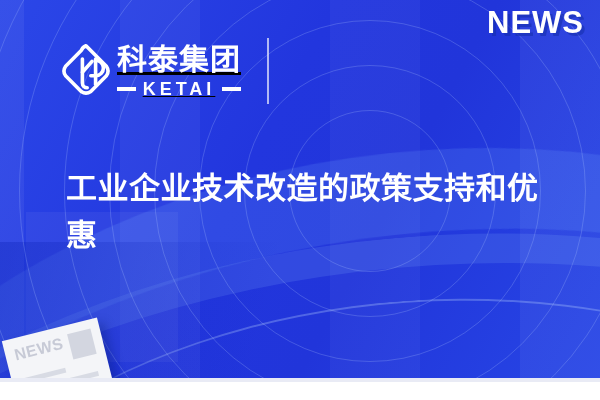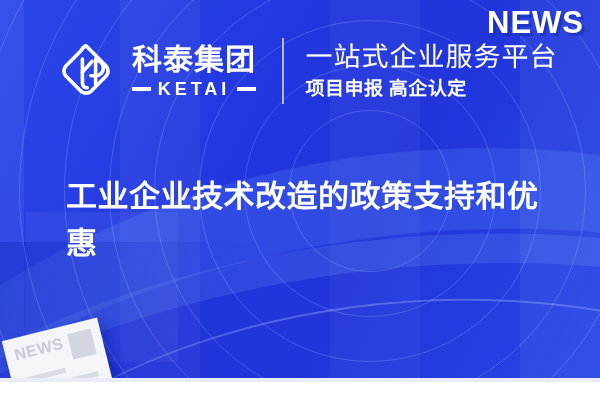--- a/index.html
+++ b/index.html
@@ -160,24 +160,25 @@
     align-items: center;
   }
 
   .logo-mark {
     width: 60px;
     height: 60px;
     flex: 0 0 60px;
   }
 
   .logo-words {
-    margin-left: 16px;
+    margin-left: 1px;
     display: flex;
     flex-direction: column;
     align-items: center;
+    text-decoration: underline;
   }
   .logo-cn {
     color: #ffffff;
     font-size: 30px;
     font-weight: 700;
     letter-spacing: 1px;
     line-height: 1;
     font-family: "Liberation Sans", "DejaVu Sans", sans-serif;
   }
   .logo-en-row {
@@ -230,21 +231,21 @@
     letter-spacing: 0.5px;
     margin-top: 5px;
     line-height: 1.15;
     font-family: "Liberation Serif", "DejaVu Serif", serif;
   }
 
   
   .title {
     position: absolute;
     left: 66px;
-    top: 152px;
+    top: 144px;
     width: 500px;
     color: #ffffff;
     font-size: 31px;
     font-weight: 700;
     line-height: 1.52;
     letter-spacing: 0.5px;
     font-family: "Liberation Sans", "DejaVu Sans", sans-serif;
   }
 
   
@@ -341,24 +342,20 @@
       <span class="logo-cn">科泰集团</span>
       <span class="logo-en-row">
         <span class="logo-dash"></span>
         <span class="logo-en">KETAI</span>
         <span class="logo-dash"></span>
       </span>
     </span>
 
     <span class="divider"></span>
 
-    <span class="slogan">
-      <span class="slogan-main">一站式企业服务平台</span>
-      <span class="slogan-sub">项目申报 高企认定</span>
-    </span>
   </div>
 
   <h1 class="title">工业企业技术改造的政策支持和优惠</h1>
 
   <div class="newspaper">
     <div class="np-top">
       <span class="np-title">NEWS</span>
       <span class="np-thumb"></span>
     </div>
     <div class="np-lines">

